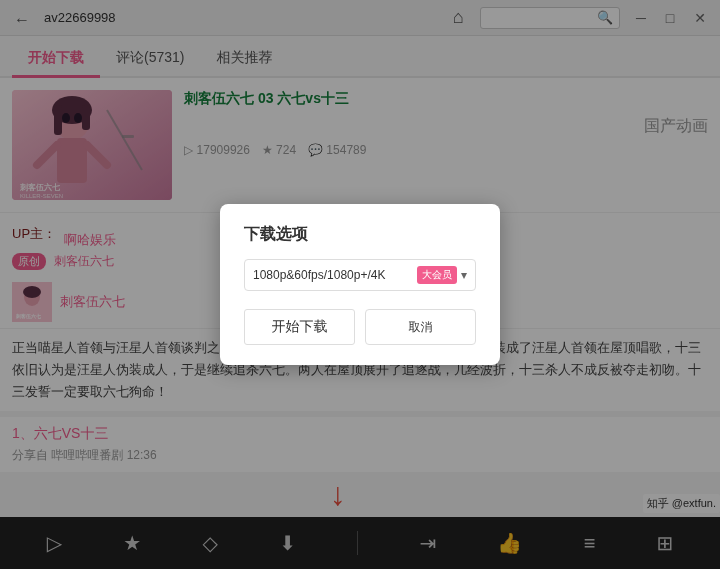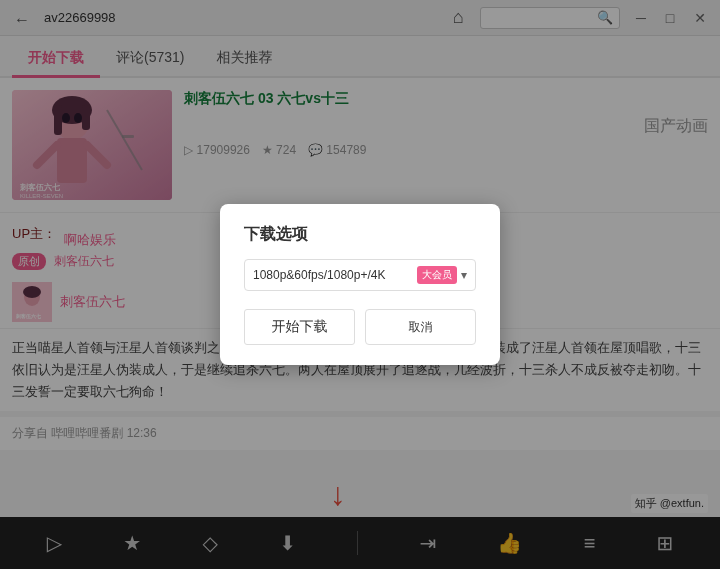--- a/index.html
+++ b/index.html
@@ -319,21 +319,21 @@
       transform: translateX(-30px);
       color: #e74c3c;
       font-size: 32px;
       z-index: 50;
     }
 
     
     .watermark {
       position: absolute;
       bottom: 56px;
-      right: 12px;
+      right: 0;
       font-size: 11px;
       color: #333;
       background: rgba(255,255,255,0.8);
       padding: 2px 4px;
       border-radius: 2px;
       z-index: 50;
     }
 
     .stats-row {
       display: flex;
@@ -434,20 +434,21 @@
       </svg>
     </div>
     <span class="series-title">刺客伍六七</span>
   </div>
 
   <div class="description">
     <span>正当喵星人首领与汪星人首领谈判之际，六七受到了喵星人首领的命。伍六七刚好伪装成了汪星人首领在屋顶唱歌，十三依旧认为是汪星人伪装成人，于是继续追杀六七。两人在屋顶展开了追逐战，几经波折，十三杀人不成反被夺走初吻。十三发誓一定要取六七狗命！</span>
   </div>
 
   <div class="episode-section">
+    <div class="episode-title">1、六七VS十三</div>
     <div class="episode-sub">分享自 哔哩哔哩番剧 12:36</div>
   </div>
 </div>
 
 <div class="arrow-indicator">
   ↓
 </div>
 
 <div class="watermark">知乎 @extfun.</div>
 

